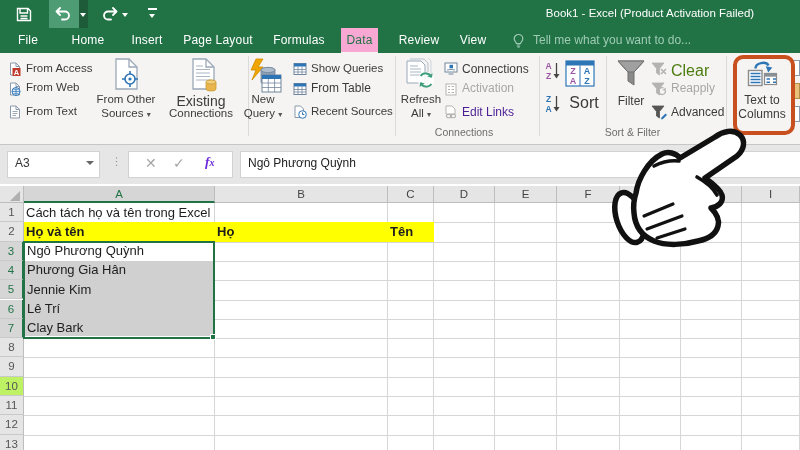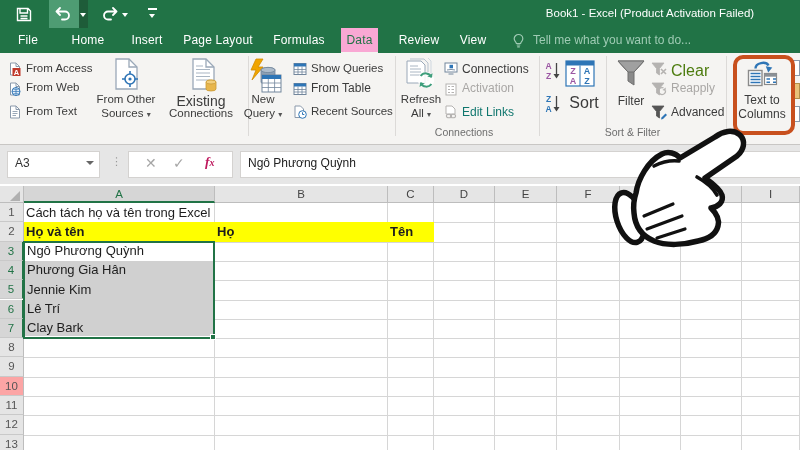--- a/index.html
+++ b/index.html
@@ -164,21 +164,21 @@
 <svg class="abs" style="left:444px;top:30px" width="14" height="13" viewBox="0 0 14 13">
 <rect x="2" y="1" width="10" height="11" fill="#fff" stroke="#b5b3b1" stroke-width="1"></rect>
 <path d="M4 3.5 H6 M4 6.5 H6 M4 9.5 H6 M7.5 3.5 H10 M7.5 6.5 H10 M7.5 9.5 H10" stroke="#b5b3b1" stroke-width="1"></path>
 </svg>
 <div class="rtxt" style="left:462px;top:28.1px;font-size:12px;color:#a9a7a5;">Activation</div>
 <svg class="abs" style="left:444px;top:52px" width="14" height="14" viewBox="0 0 14 14">
 <path d="M2 1 H8 L11 4 V9 H2 Z" fill="#fff" stroke="#b5b3b1" stroke-width="1"></path>
 <ellipse cx="5" cy="11" rx="2.6" ry="1.8" fill="none" stroke="#b5b3b1" stroke-width="1.1"></ellipse>
 <ellipse cx="9" cy="11" rx="2.6" ry="1.8" fill="none" stroke="#b5b3b1" stroke-width="1.1"></ellipse>
 </svg>
-<div class="rtxt" style="left:462px;top:51.6px;font-size:12px;color:#0f766e;">Edit Links</div>
+<div class="rtxt" style="left:462px;top:51.6px;font-size:12px;color:#4c1d95;">Edit Links</div>
 <svg class="abs" style="left:544px;top:8px" width="17" height="20" viewBox="0 0 17 20">
 <text x="4.5" y="8" font-size="8.5" font-weight="bold" fill="#9b57a3" text-anchor="middle" font-family="Liberation Sans">A</text>
 <text x="4.5" y="18" font-size="8.5" font-weight="bold" fill="#9b57a3" text-anchor="middle" font-family="Liberation Sans">Z</text>
 <path d="M12.5 2 V15" stroke="#444" stroke-width="1.3"></path>
 <path d="M9.5 13 L12.5 17.5 L15.5 13 Z" fill="#444"></path>
 </svg>
 <svg class="abs" style="left:544px;top:41px" width="17" height="20" viewBox="0 0 17 20">
 <text x="4.5" y="8" font-size="8.5" font-weight="bold" fill="#2e75b6" text-anchor="middle" font-family="Liberation Sans">Z</text>
 <text x="4.5" y="18" font-size="8.5" font-weight="bold" fill="#2e75b6" text-anchor="middle" font-family="Liberation Sans">A</text>
 <path d="M12.5 2 V15" stroke="#444" stroke-width="1.3"></path>
@@ -232,21 +232,21 @@
 </div>
 
 <div class="abs" id="fbar">
   <div class="fbox" style="left:7px;width:93px;"></div>
   <div class="abs" style="left:15px;top:11px;font-size:12px;color:#333;">A3</div>
   <div class="abs" style="left:86px;top:16px;width:0;height:0;border-left:4px solid transparent;border-right:4px solid transparent;border-top:4.5px solid #666"></div>
   <div class="abs" style="left:111px;top:10px;color:#999;font-size:11px;letter-spacing:0;">⋮</div>
   <div class="fbox" style="left:128px;width:105px;"></div>
   <div class="abs" style="left:145px;top:10px;color:#a6a6a6;font-size:14px;">✕</div>
   <div class="abs" style="left:173px;top:10px;color:#a6a6a6;font-size:14px;">✓</div>
-  <div class="abs" style="left:205px;top:9px;color:#be185d;font-size:13.5px;font-style:italic;font-family:'Liberation Serif',serif;font-weight:bold;">f<span style="font-size:10px">x</span></div>
+  <div class="abs" style="left:205px;top:9px;color:#6d28d9;font-size:13.5px;font-style:italic;font-family:'Liberation Serif',serif;font-weight:bold;">f<span style="font-size:10px">x</span></div>
   <div class="fbox" style="left:240px;width:560px;border-right:none"></div>
   <div class="abs" style="left:248px;top:11px;font-size:12px;color:#222;">Ngô Phương Quỳnh</div>
 </div>
 
 <div class="abs" id="grid">
 <div class="colhdr" style="left:24px;width:191px;background:#d6d6d6;color:#217346;border-bottom:2px solid #217346;line-height:16px;">A</div>
 <div class="colhdr" style="left:215px;width:173px;">B</div>
 <div class="colhdr" style="left:388px;width:46px;">C</div>
 <div class="colhdr" style="left:434px;width:61px;">D</div>
 <div class="colhdr" style="left:495px;width:62px;">E</div>
@@ -258,21 +258,21 @@
 <div class="abs" style="left:10px;top:7px;width:0;height:0;border-left:10px solid transparent;border-bottom:10px solid #b0b0b0;"></div>
 <div class="rowhdr" style="top:19.0px;height:19.3px;background:#e5e5e5;color:#555;line-height:19px;">1</div>
 <div class="rowhdr" style="top:38.3px;height:19.3px;background:#e5e5e5;color:#555;line-height:19px;">2</div>
 <div class="rowhdr" style="top:57.6px;height:19.3px;background:#d6d6d6;color:#217346;line-height:19px;border-right:2px solid #217346;">3</div>
 <div class="rowhdr" style="top:76.9px;height:19.3px;background:#d6d6d6;color:#217346;line-height:19px;border-right:2px solid #217346;">4</div>
 <div class="rowhdr" style="top:96.2px;height:19.3px;background:#d6d6d6;color:#217346;line-height:19px;border-right:2px solid #217346;">5</div>
 <div class="rowhdr" style="top:115.5px;height:19.3px;background:#d6d6d6;color:#217346;line-height:19px;border-right:2px solid #217346;">6</div>
 <div class="rowhdr" style="top:134.8px;height:19.3px;background:#d6d6d6;color:#217346;line-height:19px;border-right:2px solid #217346;">7</div>
 <div class="rowhdr" style="top:154.1px;height:19.3px;background:#e5e5e5;color:#555;line-height:19px;">8</div>
 <div class="rowhdr" style="top:173.4px;height:19.3px;background:#e5e5e5;color:#555;line-height:19px;">9</div>
-<div class="rowhdr" style="top:192.7px;height:19.3px;background:#fca5a5;color:#555;line-height:19px;">10</div>
+<div class="rowhdr" style="top:192.7px;height:19.3px;background:#bef264;color:#555;line-height:19px;">10</div>
 <div class="rowhdr" style="top:212.0px;height:19.3px;background:#e5e5e5;color:#555;line-height:19px;">11</div>
 <div class="rowhdr" style="top:231.3px;height:19.3px;background:#e5e5e5;color:#555;line-height:19px;">12</div>
 <div class="rowhdr" style="top:250.6px;height:19.3px;background:#e5e5e5;color:#555;line-height:19px;">13</div>
 <div class="vline" style="left:214px;top:19.0px;height:247.0px;"></div>
 <div class="vline" style="left:387px;top:19.0px;height:247.0px;"></div>
 <div class="vline" style="left:433px;top:19.0px;height:247.0px;"></div>
 <div class="vline" style="left:494px;top:19.0px;height:247.0px;"></div>
 <div class="vline" style="left:556px;top:19.0px;height:247.0px;"></div>
 <div class="vline" style="left:619px;top:19.0px;height:247.0px;"></div>
 <div class="vline" style="left:680px;top:19.0px;height:247.0px;"></div>

